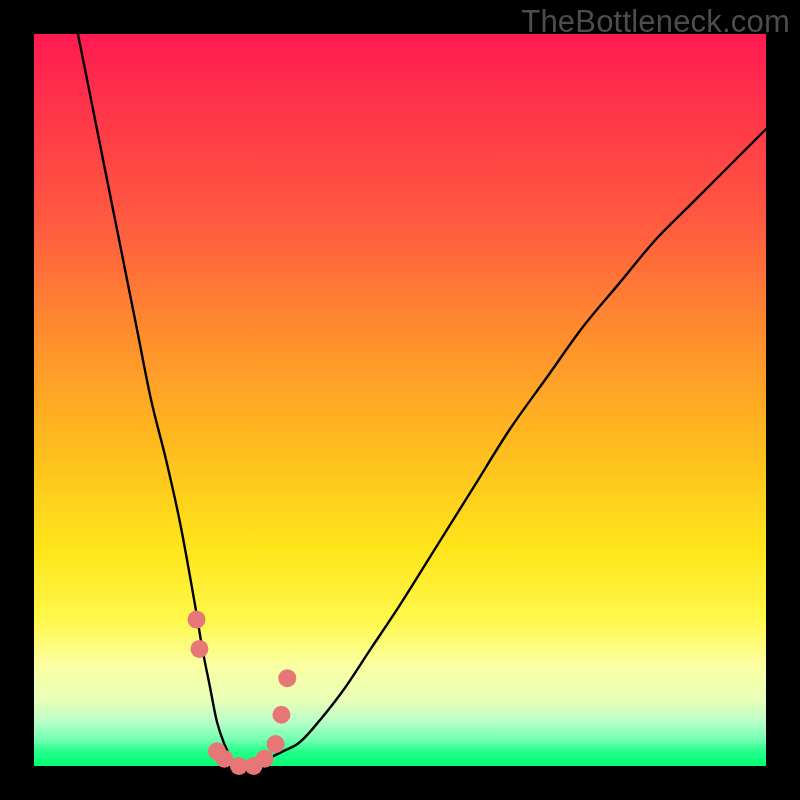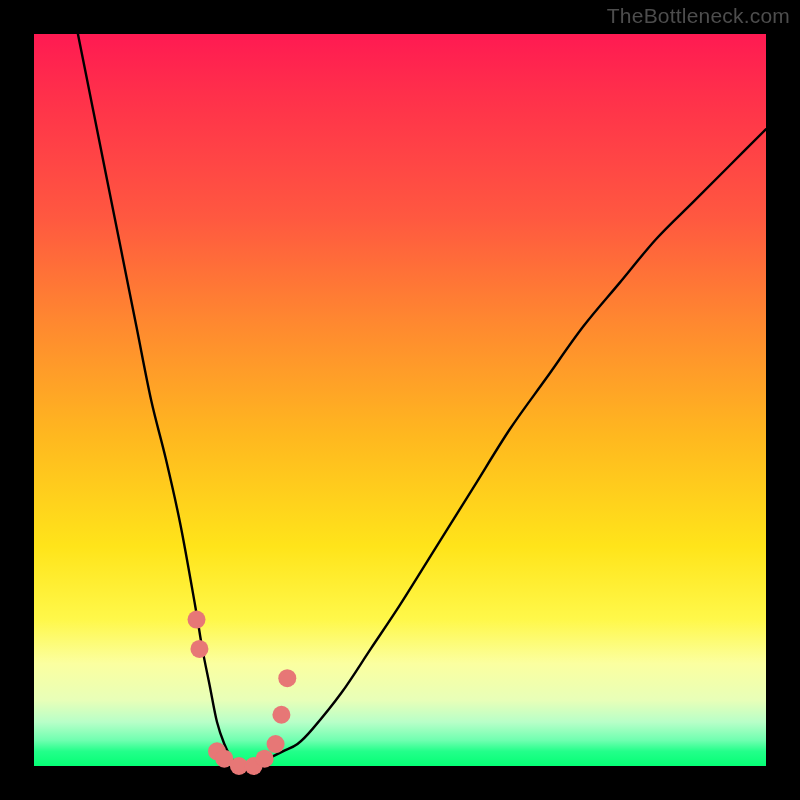--- a/index.html
+++ b/index.html
@@ -41,21 +41,21 @@
       #6fffb0 96.5%,
       #23ff8a 98%,
       #05ff75 100%
     );
   }
   .watermark {
     position: absolute;
     top: 4px;
     right: 10px;
     color: #4d4d4d;
-    font-size: 21px;
+    font-size: 31px;
     font-weight: 500;
     letter-spacing: 0.2px;
     user-select: none;
   }
   svg.curve {
     position: absolute;
     left: 0;
     top: 0;
     width: 732px;
     height: 732px;

